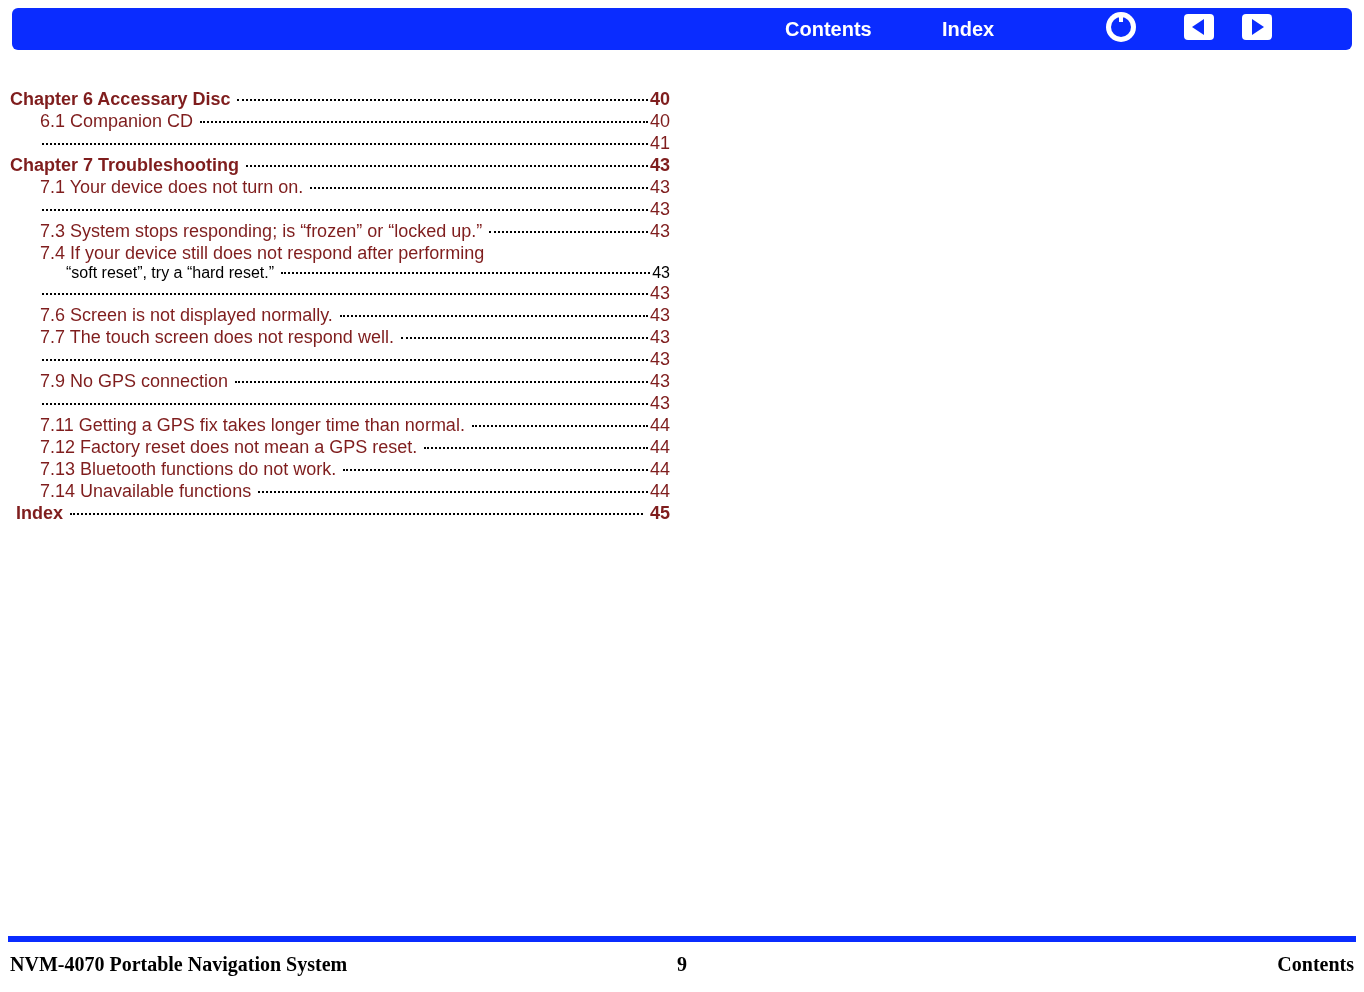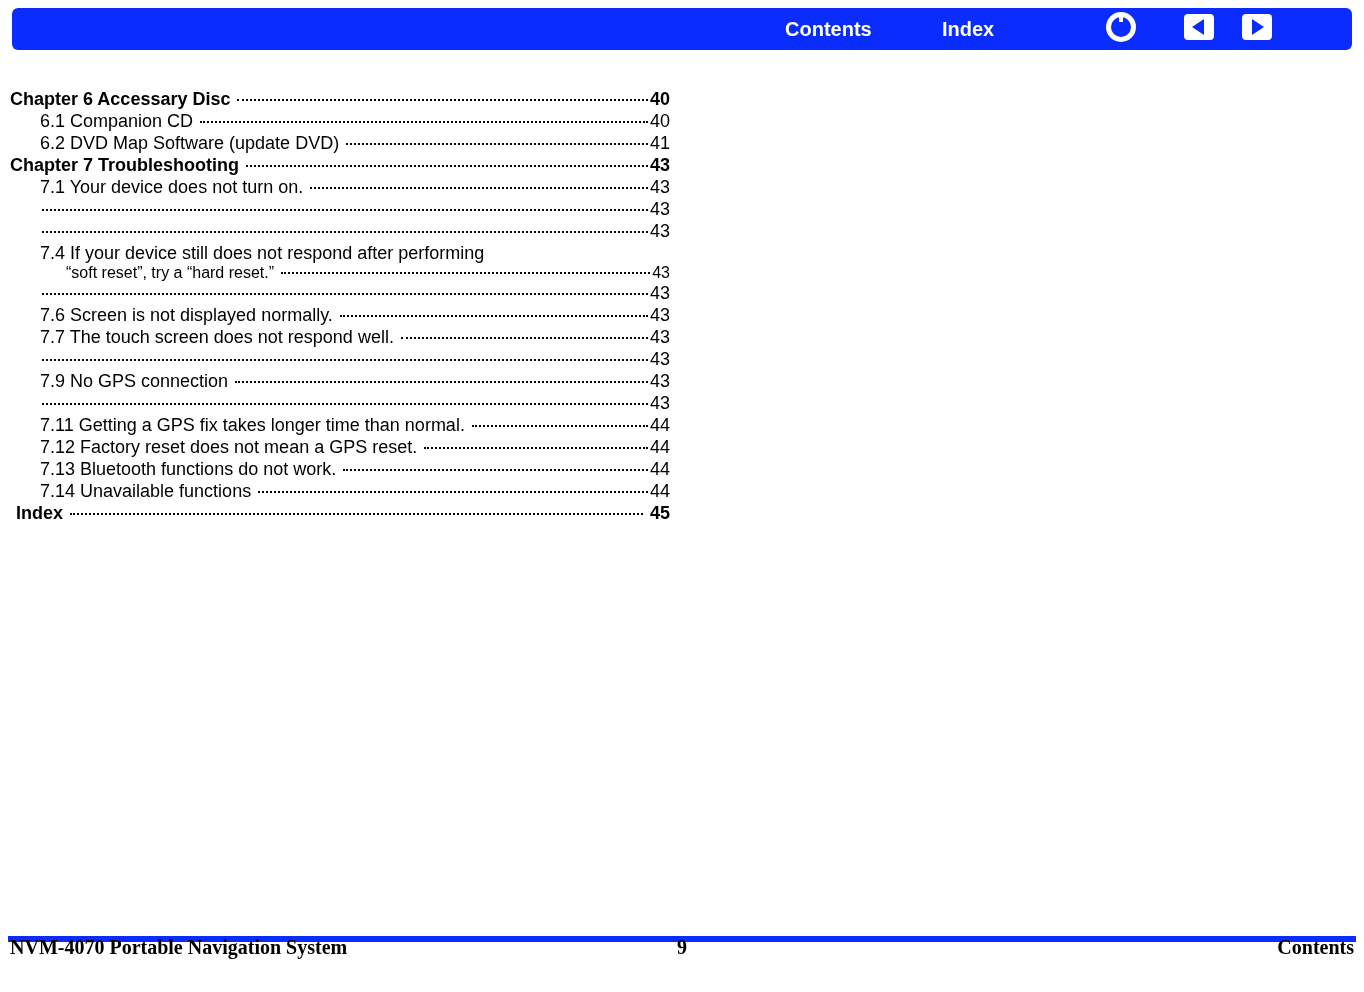--- a/index.html
+++ b/index.html
@@ -55,21 +55,21 @@
     top: 88px;
     width: 660px;
     padding-left: 10px;
   }
 
   .toc-row {
     display: flex;
     align-items: baseline;
     font-size: 18px;
     line-height: 22px;
-    color: #000000;
+    color: #7f1d1d;
   }
   .toc-row.chapter { font-weight: bold; }
   .toc-row.sub    { padding-left: 30px; font-weight: normal; }
   .toc-row.index-row { font-weight: bold; padding-left: 6px;} 
   
   .toc-wrap {
     padding-left: 30px;
   }
   .toc-wrap .wrapline { 
     padding-left: 26px;
@@ -88,21 +88,21 @@
     right: 8px;
     bottom: 50px;
     height: 6px;
     background: #0a2cff;
   }
 
   .footer {
     position: absolute;
     left: 0;
     right: 0;
-    bottom: 33px;
+    bottom: 16px;
     padding: 0 10px;
     display: flex;
     justify-content: space-between;
     align-items: baseline;
     font-family: "Times New Roman", Times, serif;
     font-size: 20px;
     font-weight: bold;
     color: #000;
   }
   .footer .center { position:absolute; left:50%; transform:translateX(-50%);}
@@ -148,21 +148,20 @@
     <span class="pg">40</span>
   </div>
 
   <div class="toc-row sub">
     <span class="text">6.1 Companion CD </span>
     <span class="dots"></span>
     <span class="pg">40</span>
   </div>
 
   <div class="toc-row sub">
-    <span class="text">6.2 DVD Map Software (update DVD) </span>
     <span class="dots"></span>
     <span class="pg">41</span>
   </div>
 
   <div class="toc-row chapter">
     <span class="text">Chapter 7 Troubleshooting </span>
     <span class="dots"></span>
     <span class="pg">43</span>
   </div>
 
@@ -171,20 +170,21 @@
     <span class="dots"></span>
     <span class="pg">43</span>
   </div>
 
   <div class="toc-row sub">
     <span class="dots"></span>
     <span class="pg">43</span>
   </div>
 
   <div class="toc-row sub">
+    <span class="text">7.3 System stops responding; is “frozen” or “locked up.” </span>
     <span class="dots"></span>
     <span class="pg">43</span>
   </div>
 
   <div class="toc-row sub">
     <span class="text">7.4 If your device still does not respond after performing</span>
   </div>
   <div class="toc-wrap">
     <div class="wrapline">
       <span class="text">“soft reset”, try a “hard reset.” </span>

